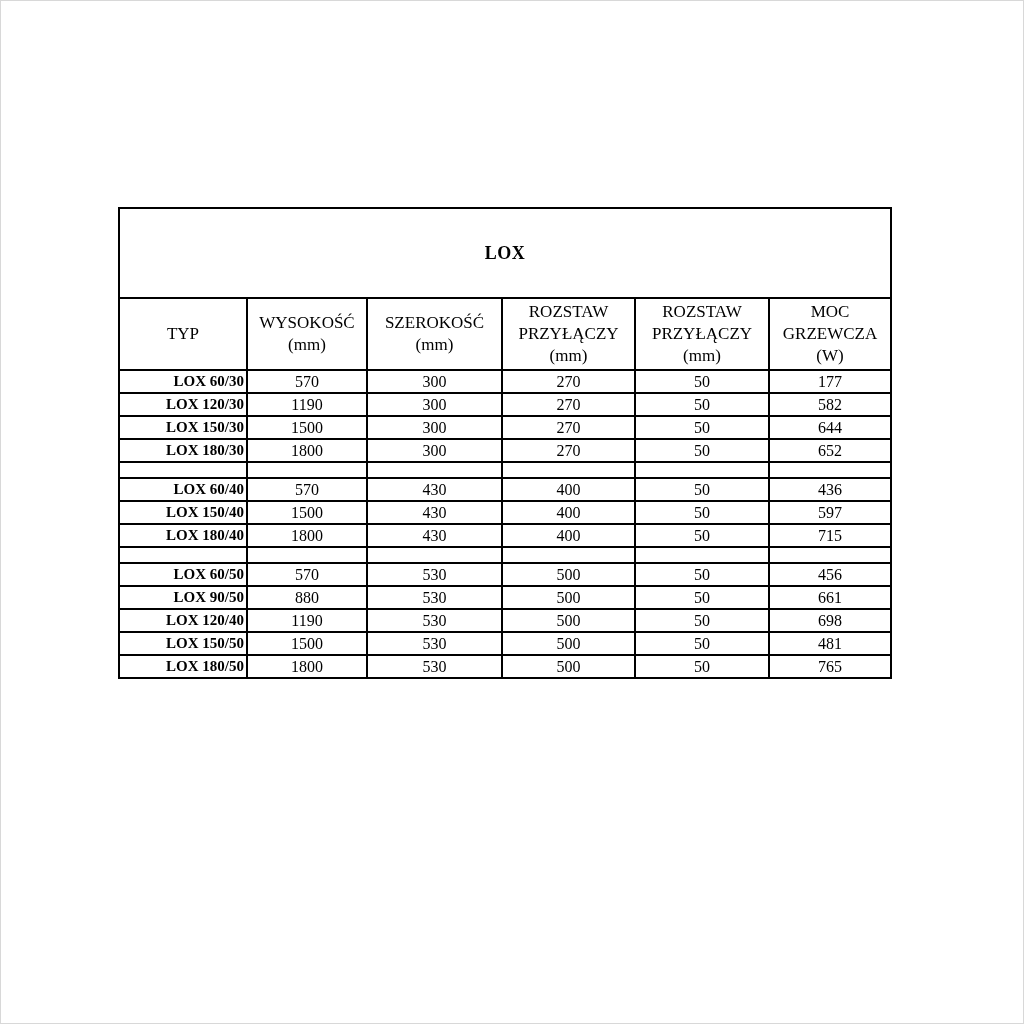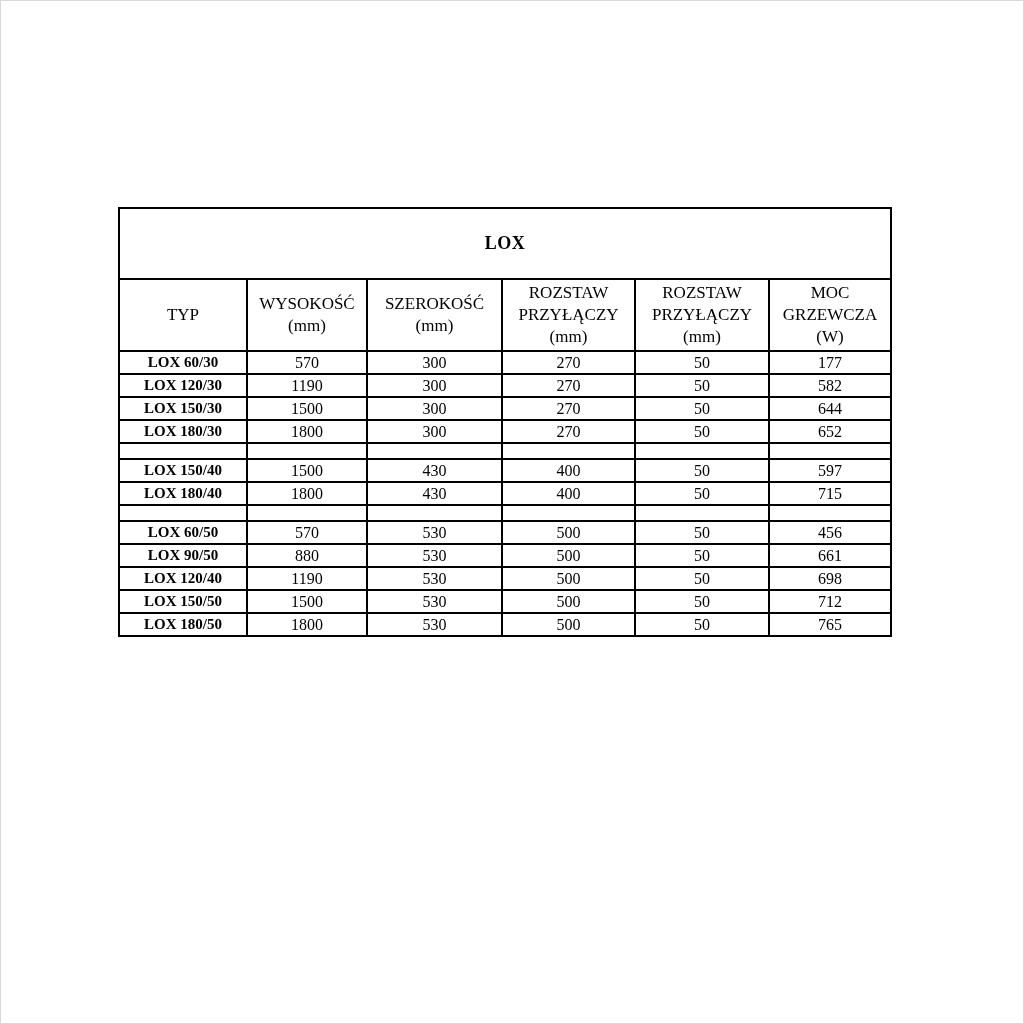--- a/index.html
+++ b/index.html
@@ -29,21 +29,21 @@
     width: 772px;
     border-collapse: collapse;
     table-layout: fixed;
   }
   table.spec-table td {
     border: 2px solid #000000;
     box-sizing: border-box;
     overflow: hidden;
   }
   tr.title-row td {
-    height: 71px;
+    height: 90px;
     text-align: center;
     vertical-align: middle;
     font-weight: bold;
     font-size: 18px;
     letter-spacing: 0.5px;
   }
   tr.header-row td {
     height: 69px;
     text-align: center;
     vertical-align: middle;
@@ -53,21 +53,21 @@
     padding: 2px 2px;
   }
   tr.data-row td {
     height: 23px;
     text-align: center;
     vertical-align: middle;
     font-size: 16px;
     padding: 1px 2px;
   }
   tr.data-row td.type-cell {
-    text-align: center;
+    text-align: right;
     font-weight: bold;
     font-size: 15px;
   }
   tr.spacer-row td {
     height: 16px;
     padding: 0;
   }
 </style>
 </head>
 <body>
@@ -137,20 +137,28 @@
       </tr>
       <tr class="spacer-row">
         <td></td>
         <td></td>
         <td></td>
         <td></td>
         <td></td>
         <td></td>
       </tr>
       <tr class="data-row">
+        <td class="type-cell">LOX 60/40</td>
+        <td>570</td>
+        <td>430</td>
+        <td>400</td>
+        <td>50</td>
+        <td>436</td>
+      </tr>
+      <tr class="data-row">
         <td class="type-cell">LOX 150/40</td>
         <td>1500</td>
         <td>430</td>
         <td>400</td>
         <td>50</td>
         <td>597</td>
       </tr>
       <tr class="data-row">
         <td class="type-cell">LOX 180/40</td>
         <td>1800</td>
@@ -190,21 +198,21 @@
         <td>500</td>
         <td>50</td>
         <td>698</td>
       </tr>
       <tr class="data-row">
         <td class="type-cell">LOX 150/50</td>
         <td>1500</td>
         <td>530</td>
         <td>500</td>
         <td>50</td>
-        <td>712</td>
+        <td>481</td>
       </tr>
       <tr class="data-row">
         <td class="type-cell">LOX 180/50</td>
         <td>1800</td>
         <td>530</td>
         <td>500</td>
         <td>50</td>
         <td>765</td>
       </tr>
     </tbody>

